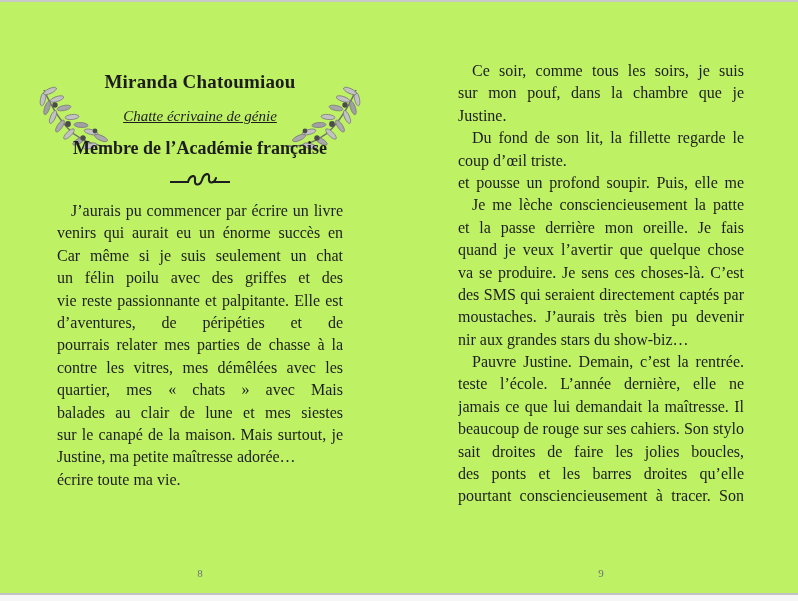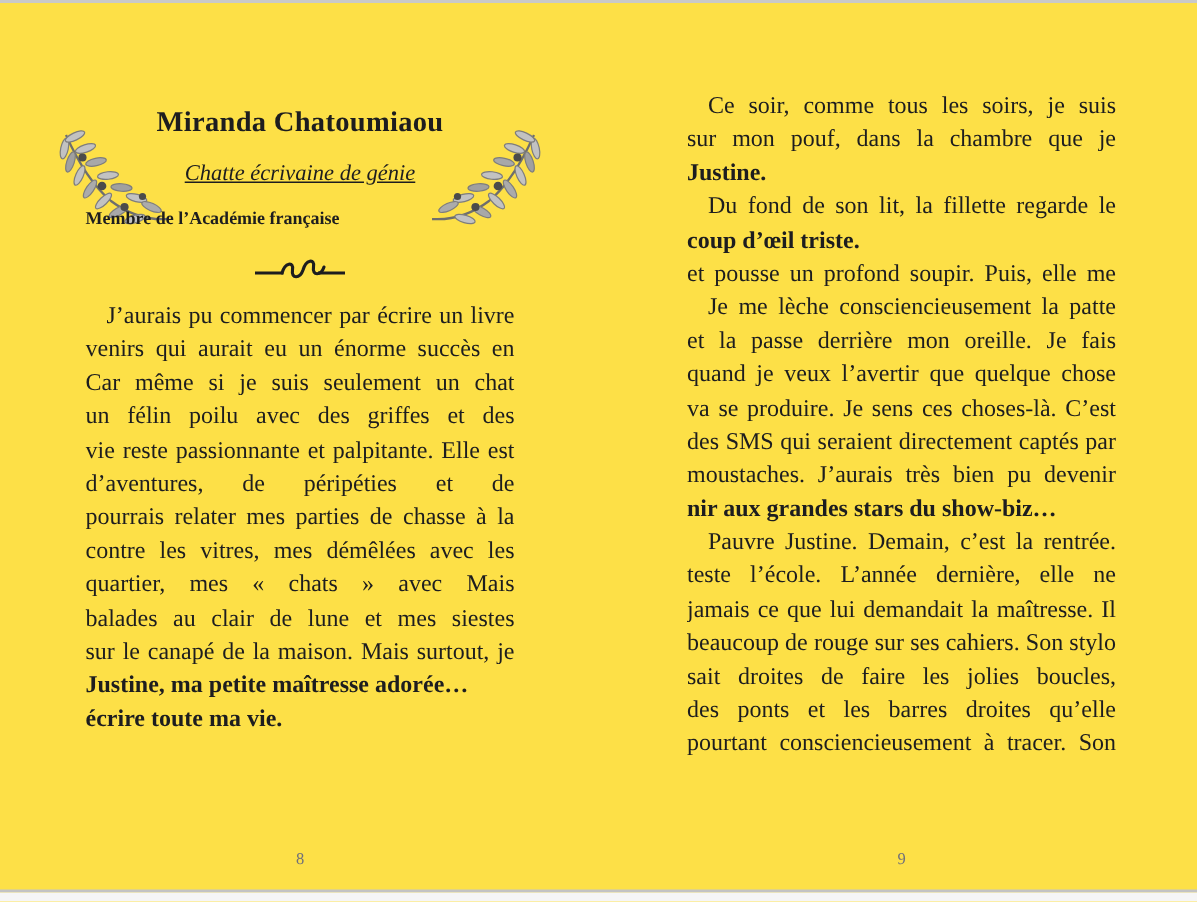--- a/index.html
+++ b/index.html
@@ -3,62 +3,62 @@
 <meta charset="utf-8">
 <style>
   html,body{margin:0;padding:0;}
   body{
     width:798px;height:601px;overflow:hidden;
     background:#fdfdfd;
     font-family:"Liberation Serif","DejaVu Serif",serif;
     color:#1d1d1f;
     position:relative;
   }
-  .spread{position:absolute;left:0;top:0;width:798px;height:601px;background:#fde047;}
+  .spread{position:absolute;left:0;top:0;width:798px;height:601px;background:#bef264;}
   .edge{position:absolute;left:0;width:798px;}
   .edge.top{top:0;height:2px;background:#c9c9c9;}
   .edge.bottom{top:593px;height:2px;background:#c3c3c3;}
   .below-edge{position:absolute;left:0;top:595px;width:798px;height:6px;background:#f6f6f6;}
 
   .page{position:absolute;top:0;height:601px;width:286px;}
   .page-left{left:57px;}
   .page-right{left:458px;}
 
   
   .author{
     position:absolute;left:0;top:71px;width:100%;margin:0;
     text-align:center;font-size:19px;font-weight:bold;letter-spacing:.2px;
   }
   .subtitle{
     position:absolute;left:0;top:108px;width:100%;
     text-align:center;font-size:15px;font-style:italic;text-decoration:underline;
   }
   .affiliation{
     position:absolute;left:0;top:138px;width:100%;
-    font-size:12px;font-weight:bold;font-family:Liberation Serif, serif;
+    text-align:center;font-size:18px;font-weight:bold;font-family:Liberation Serif, serif;
   }
   .branch{position:absolute;width:78px;height:72px;top:86px;}
   .branch.left{left:-23px;}
   .branch.right{left:231px;transform:scaleX(-1);}
   .divider{position:absolute;top:171px;left:50%;transform:translateX(-50%);width:64px;height:22px;}
 
   
   .body{
     position:absolute;left:0;width:286px;
     font-size:16px;line-height:22.4px;
   }
   .body-left{top:200px;}
   .body-right{top:60px;}
   .para{margin:0;padding:0;}
   .line{
     height:22.4px;overflow:hidden;
     text-align:justify;text-align-last:justify;
   }
   .line.first{text-indent:14px;}
-  .line.last{text-align-last:left;font-weight:bold;}
+  .line.last{text-align-last:left;}
 
   .pagenum{
     position:absolute;left:0;top:567px;width:100%;
     text-align:center;font-size:11px;color:#70707a;
   }
 </style>
 </head>
 <body>
 
 <div class="spread">

